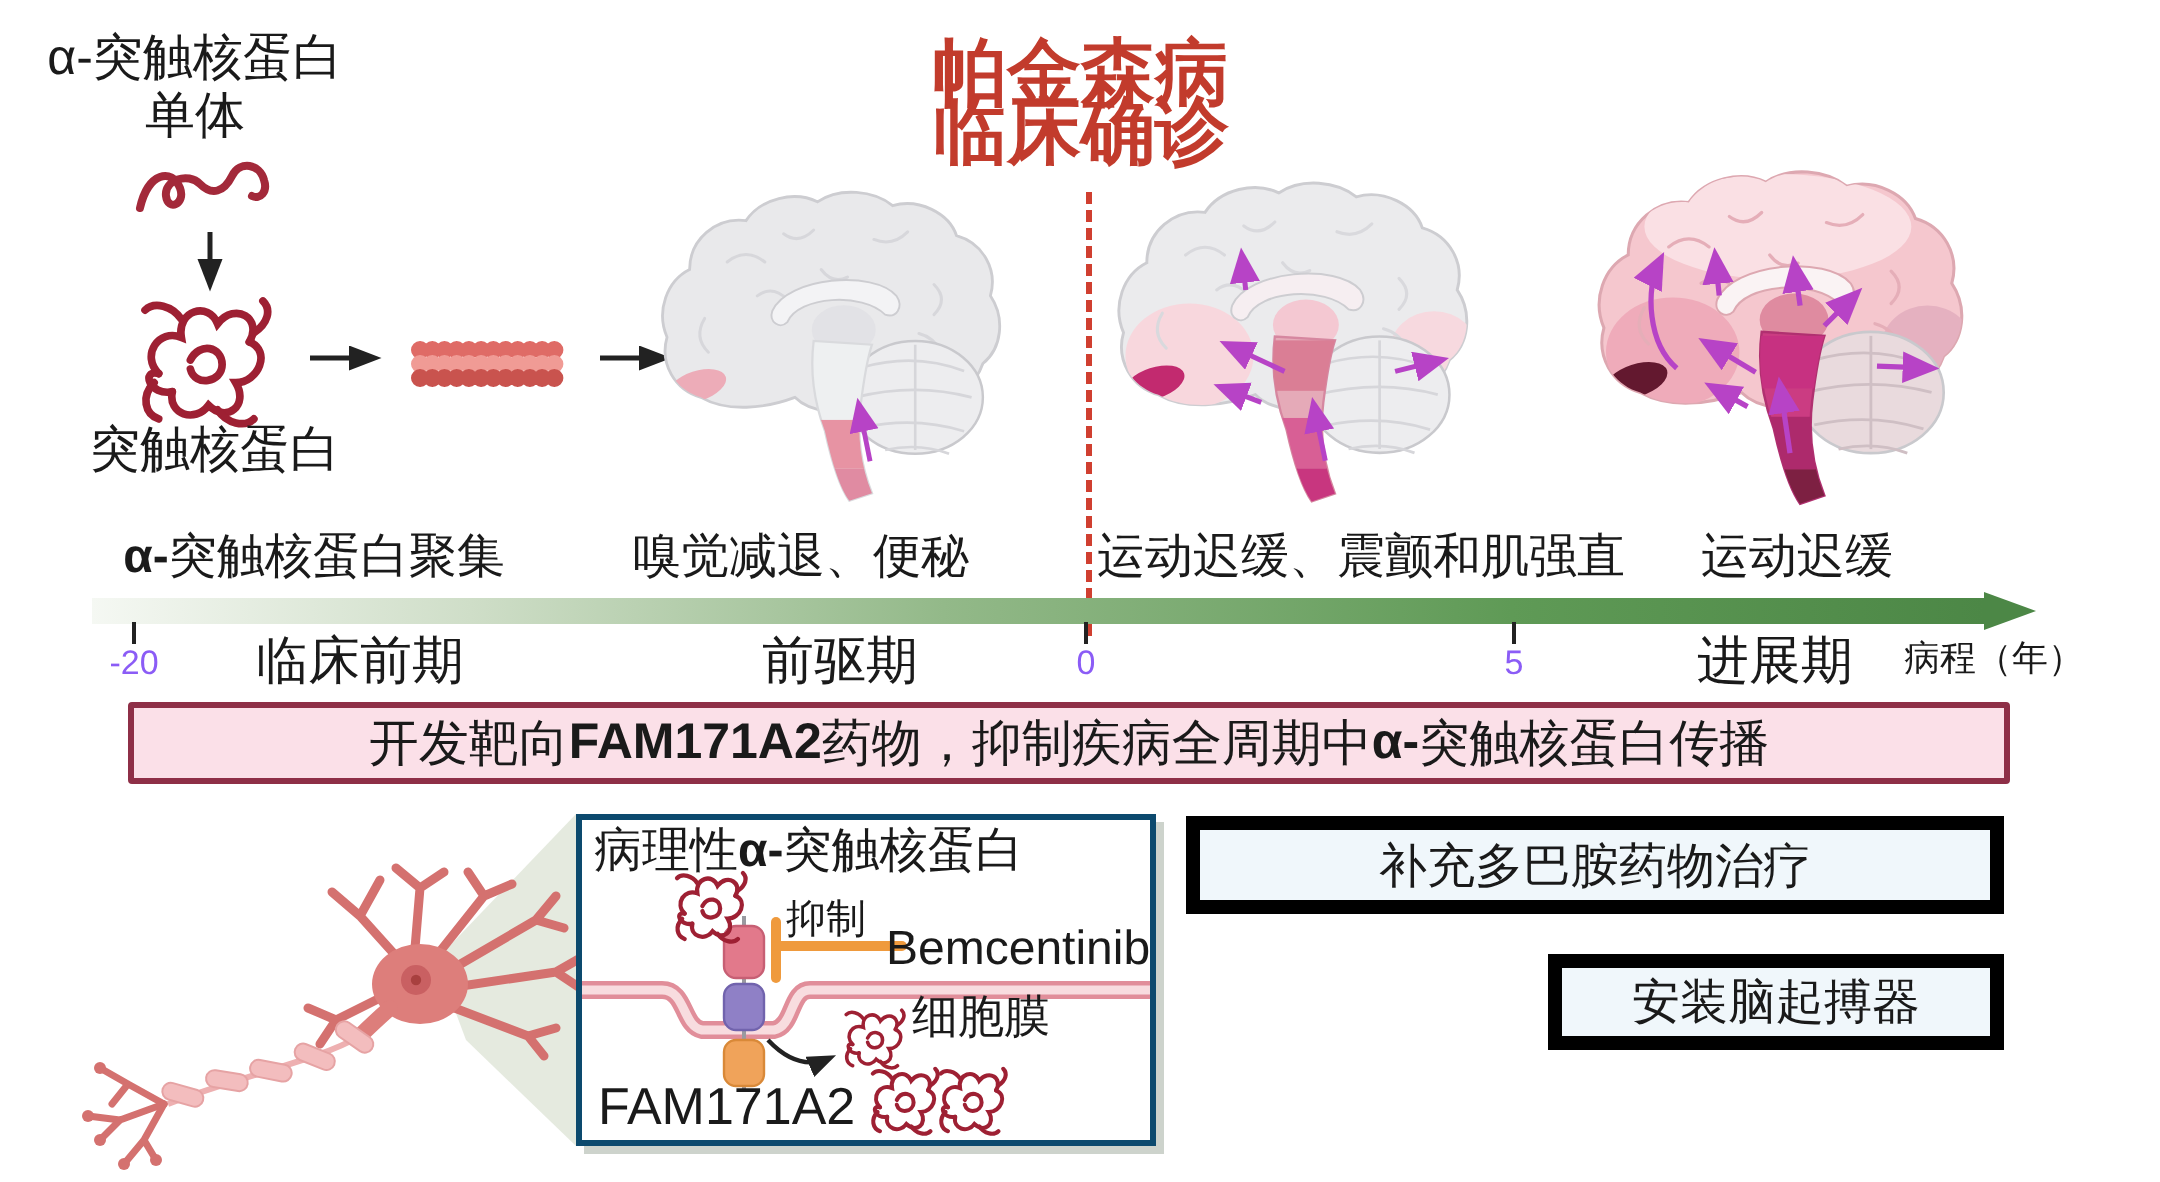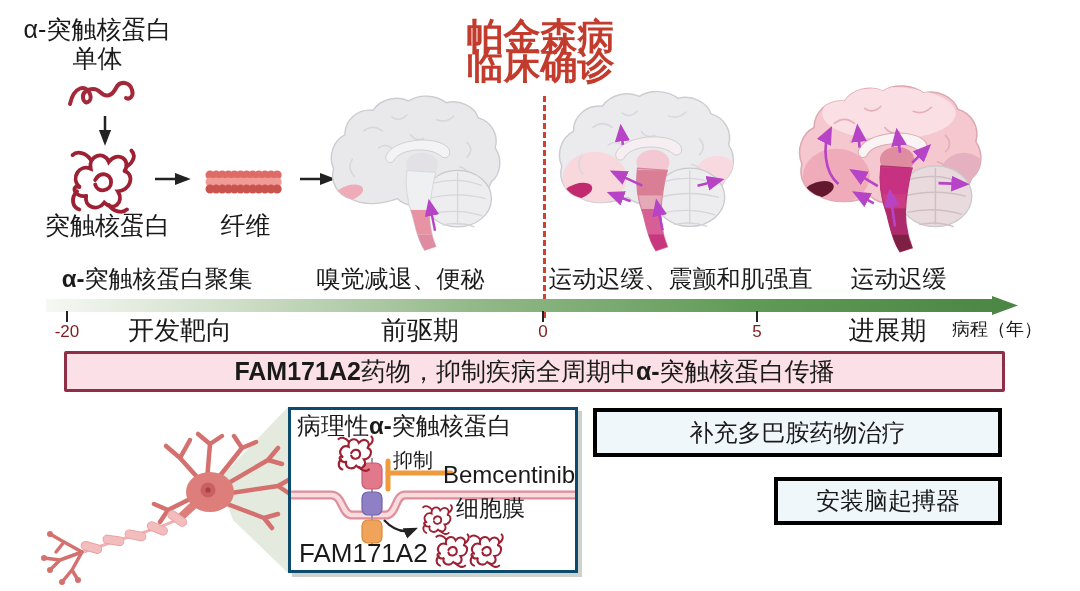--- a/index.html
+++ b/index.html
@@ -4,29 +4,29 @@
 <style>
   html,body{margin:0;padding:0;background:#fff;}
   #canvas{position:relative;width:1080px;height:591px;background:#fff;overflow:hidden;
           font-family:"Liberation Sans","DejaVu Sans",sans-serif;color:#1a1a1a;}
   .abs{position:absolute;}
   .ctr{text-align:center;}
   .bold{font-weight:bold;}
   .lbl{font-size:25px;line-height:29px;}
   .symptom{font-size:24px;line-height:28px;white-space:nowrap;}
   .stage{font-size:26px;line-height:30px;font-weight:500;}
-  .ticknum{font-size:17px;line-height:18px;color:#7f1d1d;}
+  .ticknum{font-size:17px;line-height:18px;color:#8b5cf6;}
   .tickmark{width:2px;height:11px;background:#222;}
   #diag-title{font-size:37px;line-height:29px;font-weight:bold;color:#c23b2c;}
   #dashed-line{width:0;height:222px;border-left:3px dashed #d03f30;}
   #axis-label{font-size:18px;line-height:20px;white-space:nowrap;}
   #banner{left:64px;top:351px;width:941px;height:41px;background:#fbe0e8;border:3px solid #8e2f47;
           border-radius:2px;display:flex;align-items:center;justify-content:center;
           font-size:25px;white-space:nowrap;box-sizing:border-box;}
-  .treatment{background:#f0f7fb;border:4px solid #000000;display:flex;align-items:center;
+  .treatment{background:#f0f7fb;border:7px solid #000000;display:flex;align-items:center;
              justify-content:center;font-size:24px;box-sizing:border-box;}
   #inset-box{left:288px;top:407px;width:290px;height:166px;background:#fff;
              border:3px solid #0c4a6e;box-sizing:border-box;box-shadow:4px 4px 0 #cdd3cc;}
   #inset-title{font-size:24px;line-height:26px;white-space:nowrap;}
   #inhibit-label{font-size:20px;line-height:21px;}
   #drug-name{font-size:24px;line-height:25px;}
   #membrane-label{font-size:23px;line-height:20px;}
   #receptor-name{font-size:26px;line-height:27px;}
   svg{display:block;}
 </style>
@@ -123,21 +123,20 @@
   <svg class="abs" style="left:153px;top:172px" width="44" height="14" viewBox="0 0 44 14">
     <line x1="2" y1="7" x2="34" y2="7" stroke="#222" stroke-width="2.5" marker-end="url(#mBlack)"></line>
   </svg>
 
   <svg class="abs" style="left:202px;top:166px" width="88" height="32" viewBox="0 0 88 32">
     <line x1="8" y1="9" x2="80" y2="9" stroke="#df6b66" stroke-width="9" stroke-linecap="round" stroke-dasharray="0.1 6"></line>
     <line x1="8" y1="16" x2="80" y2="16" stroke="#f09b95" stroke-width="9" stroke-linecap="round" stroke-dasharray="0.1 6"></line>
     <line x1="8" y1="23" x2="80" y2="23" stroke="#c9534e" stroke-width="9" stroke-linecap="round" stroke-dasharray="0.1 6"></line>
   </svg>
 
-  <div class="abs ctr lbl" style="left:193px;top:211px;width:105px;">纤维</div>
 
   <svg class="abs" style="left:298px;top:172px" width="44" height="14" viewBox="0 0 44 14">
     <line x1="2" y1="7" x2="34" y2="7" stroke="#222" stroke-width="2.5" marker-end="url(#mBlack)"></line>
   </svg>
 
   <div id="diag-title" class="abs ctr" style="left:438px;top:22px;width:205px;">
     <div>帕金森病</div>
     <div>临床确诊</div>
   </div>
   <div id="dashed-line" class="abs" style="left:543px;top:96px;"></div>
@@ -202,26 +201,27 @@
   </svg>
 
   <div class="abs tickmark" style="left:66px;top:311px;"></div>
   <div class="abs tickmark" style="left:542px;top:311px;"></div>
   <div class="abs tickmark" style="left:756px;top:311px;"></div>
 
   <div class="abs ctr ticknum" style="left:50px;top:323px;width:34px;">-20</div>
   <div class="abs ctr ticknum" style="left:531px;top:323px;width:24px;">0</div>
   <div class="abs ctr ticknum" style="left:745px;top:323px;width:24px;">5</div>
 
-  <div class="abs ctr stage" style="left:105px;top:315px;width:150px;">开发靶向</div>
+  <div class="abs ctr stage" style="left:105px;top:315px;width:150px;">临床前期</div>
   <div class="abs ctr stage" style="left:355px;top:315px;width:130px;">前驱期</div>
   <div class="abs ctr stage" style="left:825px;top:315px;width:125px;">进展期</div>
   <div id="axis-label" class="abs" style="left:952px;top:319px;width:100px;">病程（年）</div>
 
   <div id="banner" class="abs">
+    <span>开发靶向</span>
       <span class="bold">FAM171A2</span>
       <span>药物，抑制疾病全周期中</span>
       <span class="bold">α-</span>
       <span>突触核蛋白传播</span>
   </div>
 
   <svg class="abs" style="left:216px;top:405px" width="74" height="170" viewBox="0 0 74 170">
     <polygon points="2,75 72,2 72,168 17,115" fill="#e2e8dc" opacity="0.9"></polygon>
   </svg>
 

